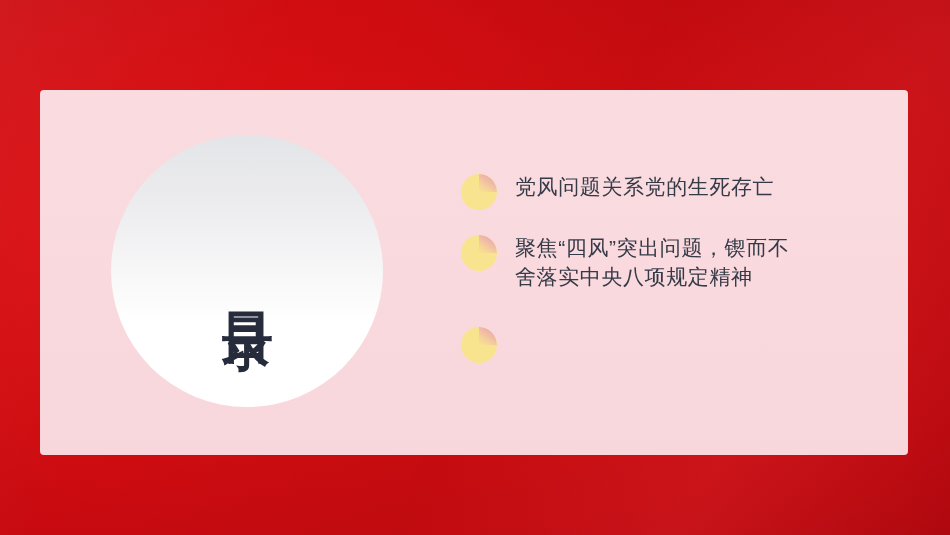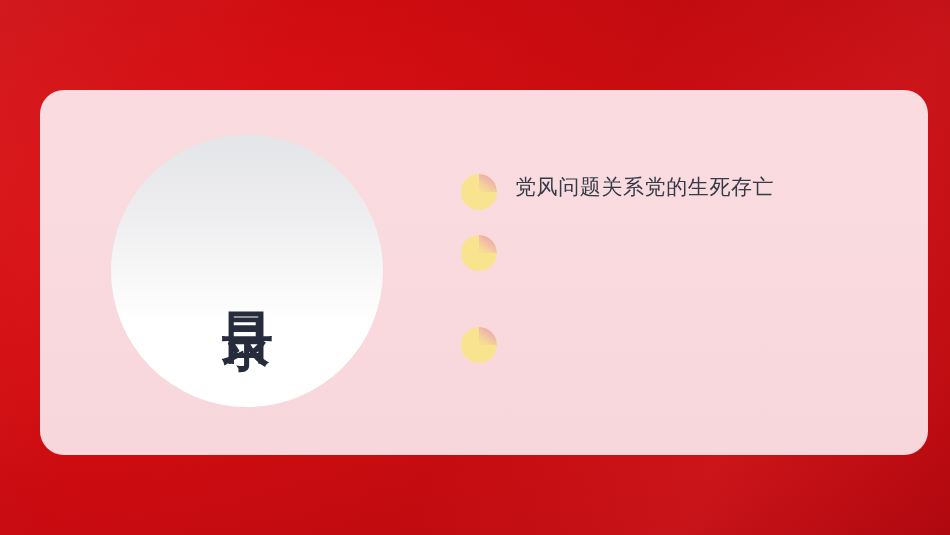--- a/index.html
+++ b/index.html
@@ -32,22 +32,21 @@
     pointer-events: none;
   }
 
   .content-card {
     position: absolute;
     left: 40px;
     top: 90px;
     width: 868px;
     height: 365px;
     background: linear-gradient(180deg, #FADCE0 0%, #F8D7DC 100%);
-    border-radius: 24px;
-    padding-left: 20px;
+    border-radius: 4px;
   }
 
   
   .toc-badge {
     position: absolute;
     left: 71px;
     top: 45px;
     width: 272px;
     height: 272px;
     border-radius: 50%;
@@ -134,20 +133,22 @@
 
     <div class="toc-list">
 
       <div class="toc-item i0">
         <span class="bullet-dot"></span>
         <span class="toc-text">党风问题关系党的生死存亡</span>
       </div>
 
       <div class="toc-item i1">
         <span class="bullet-dot"></span>
+        <span class="toc-text">聚焦“四风”突出问题，锲而不
+舍落实中央八项规定精神</span>
       </div>
 
       <div class="toc-item i2">
         <span class="bullet-dot"></span>
       </div>
 
     </div>
   </div>
 </div>
 

